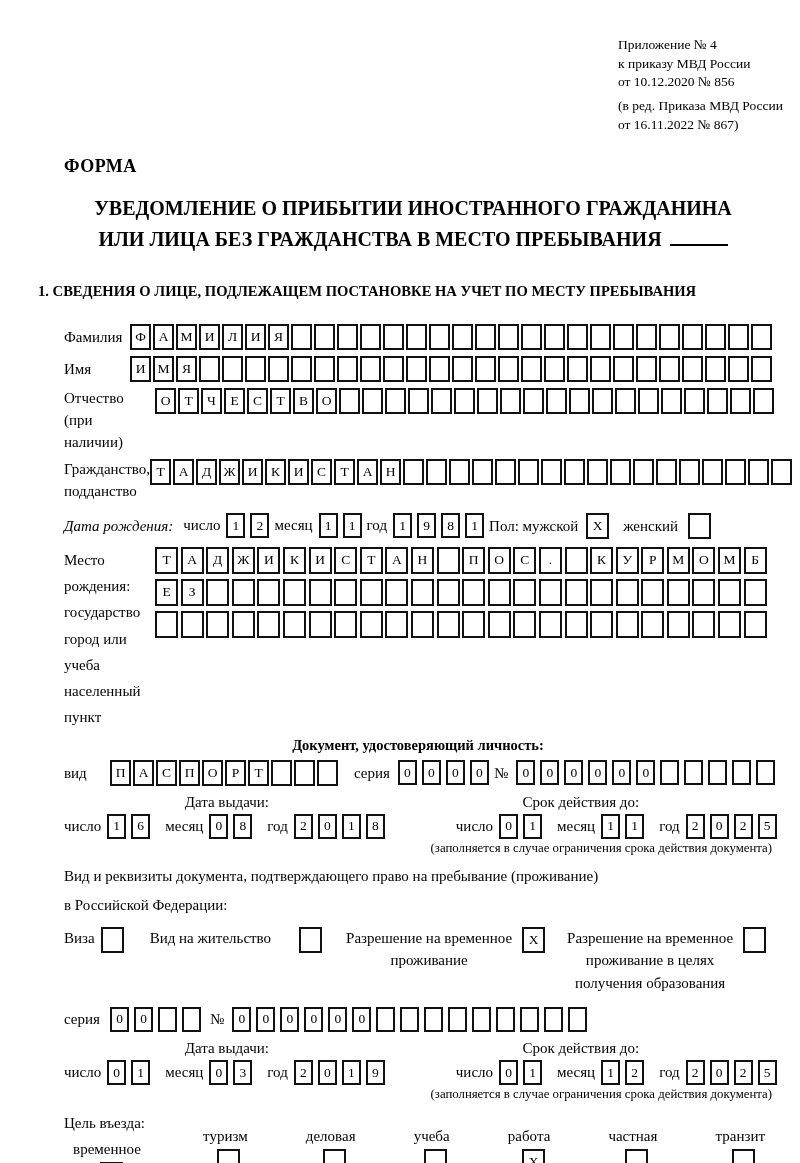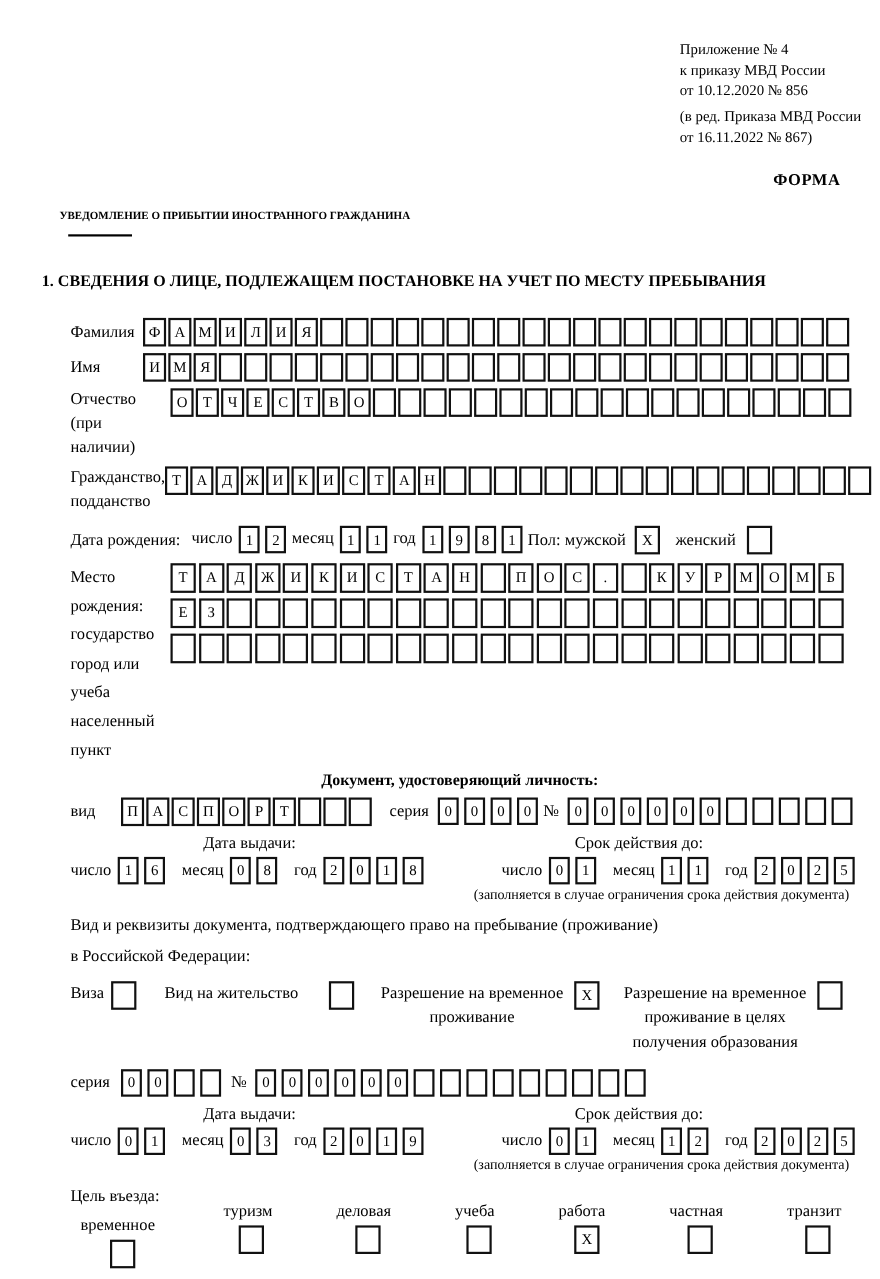--- a/index.html
+++ b/index.html
@@ -2,24 +2,24 @@
 <html><head>
 <meta charset="utf-8">
 <style>
   * { margin:0; padding:0; box-sizing:border-box; }
   body { background:#ffffff; font-family:"Liberation Serif","DejaVu Serif",serif; color:#000; }
   .page { width:800px; min-height:1163px; background:#fff; padding:36px 28px 20px 64px; position:relative; }
 
   
   .hdr { margin-left:554px; width:210px; font-size:13.5px; line-height:1.38; }
   .hdr .l4 { margin-top:5px; }
-  .forma { text-align:right; font-weight:bold; font-size:15px; margin:22px 8px 16px 0; letter-spacing:.5px; }
+  .forma { font-weight:bold; font-size:18px; margin:22px 8px 16px 0; letter-spacing:.5px; }
 
   
-  .title { font-weight:bold; font-size:10px; line-height:1.55; margin:4px 0 3px -10px; }
+  .title { text-align:center; font-weight:bold; font-size:20px; line-height:1.55; margin:4px 0 3px -10px; }
   .uline { display:inline-block; width:58px; border-bottom:2px solid #000; margin-left:8px; vertical-align:baseline; }
   .sec-head { font-weight:bold; font-size:14.6px; margin:28px 0 24px -26px; white-space:nowrap; }
 
   
   .row { display:flex; align-items:flex-start; margin-bottom:6px; }
   .lbl { font-size:15px; line-height:26px; }
   .lbl2 { font-size:15px; line-height:1.45; }
   .w66 { flex:0 0 66px; }
   .w69 { flex:0 0 72px; }
   .w91 { flex:0 0 91px; }
@@ -71,21 +71,21 @@
     <div>Приложение № 4</div>
     <div>к приказу МВД России</div>
     <div>от 10.12.2020 № 856</div>
     <div class="l4">(в ред. Приказа МВД России</div>
     <div>от 16.11.2022 № 867)</div>
   </div>
   <div class="forma">ФОРМА</div>
 
   <div class="title">
     <div>УВЕДОМЛЕНИЕ О ПРИБЫТИИ ИНОСТРАННОГО ГРАЖДАНИНА</div>
-    <div><span class="uline"></span></div>
+    <div><span>ИЛИ ЛИЦА БЕЗ ГРАЖДАНСТВА В МЕСТО ПРЕБЫВАНИЯ</span><span class="uline"></span></div>
   </div>
 
   <div class="sec-head">1. СВЕДЕНИЯ О ЛИЦЕ, ПОДЛЕЖАЩЕМ ПОСТАНОВКЕ НА УЧЕТ ПО МЕСТУ ПРЕБЫВАНИЯ</div>
 
   <div class="row">
     <span class="lbl w66">Фамилия</span>
     <span class="cells sm">
         <span class="cell">Ф</span>
         <span class="cell">А</span>
         <span class="cell">М</span>
@@ -218,21 +218,21 @@
         <span class="cell"></span>
         <span class="cell"></span>
         <span class="cell"></span>
         <span class="cell"></span>
         <span class="cell"></span>
         <span class="cell"></span>
       </span>
   </div>
 
   <div class="dt-row" style="margin:10px 0 8px 0;">
-    <span class="lbl" style="margin-right:10px;">Дата рождения:</span>
+    <span class="lbl" style="margin-right:10px;font-style:italic;">Дата рождения:</span>
     <span class="dt-group">
       <span class="lbl">число</span>
       <span class="cells dt">
           <span class="cell">1</span>
           <span class="cell">2</span>
         </span>
     </span>
     <span class="dt-group">
       <span class="lbl">месяц</span>
       <span class="cells dt">

